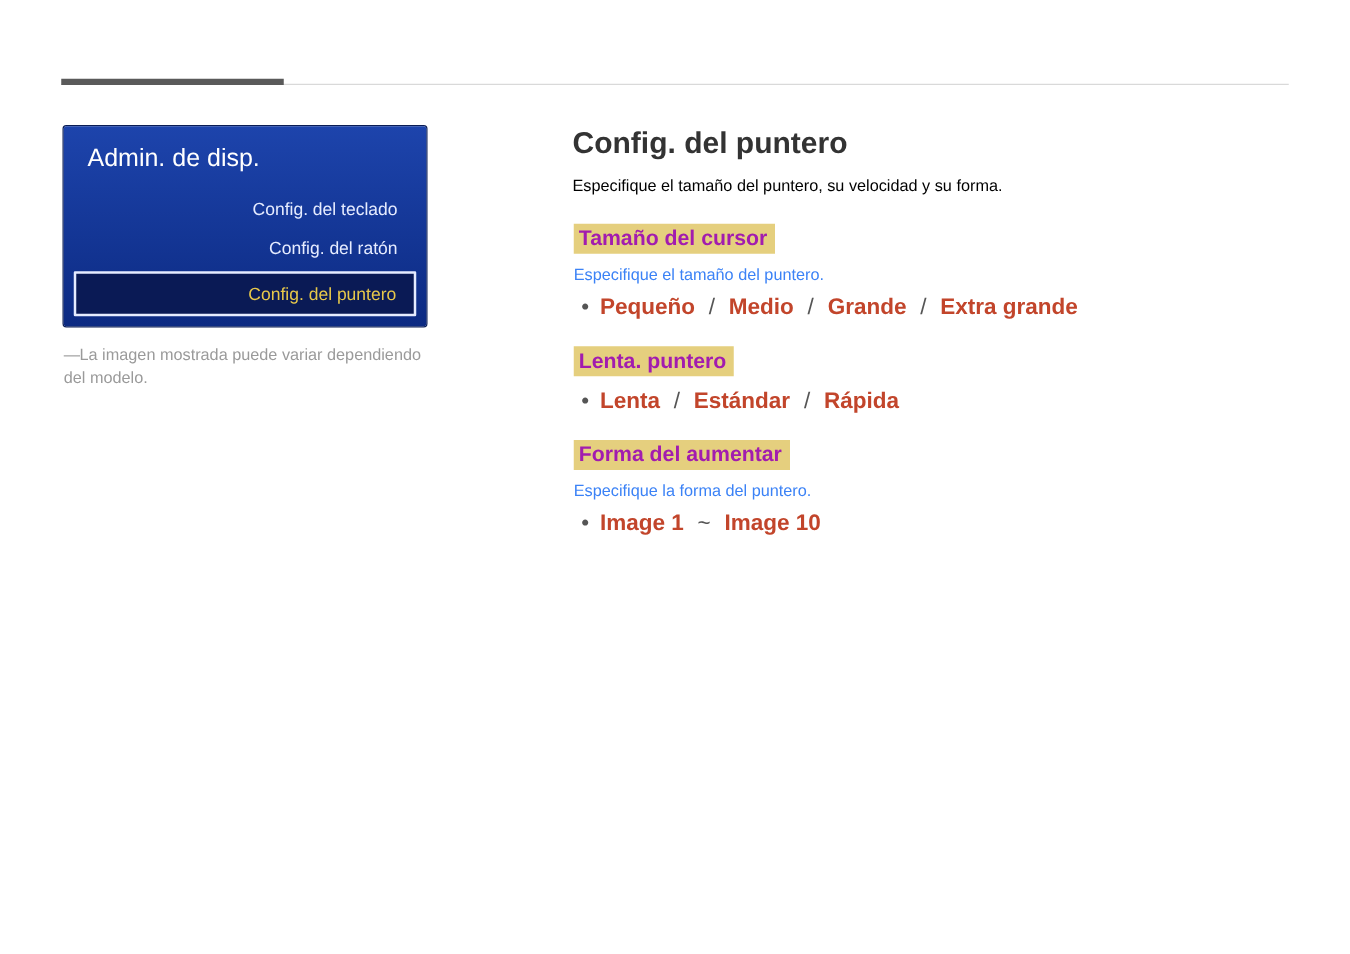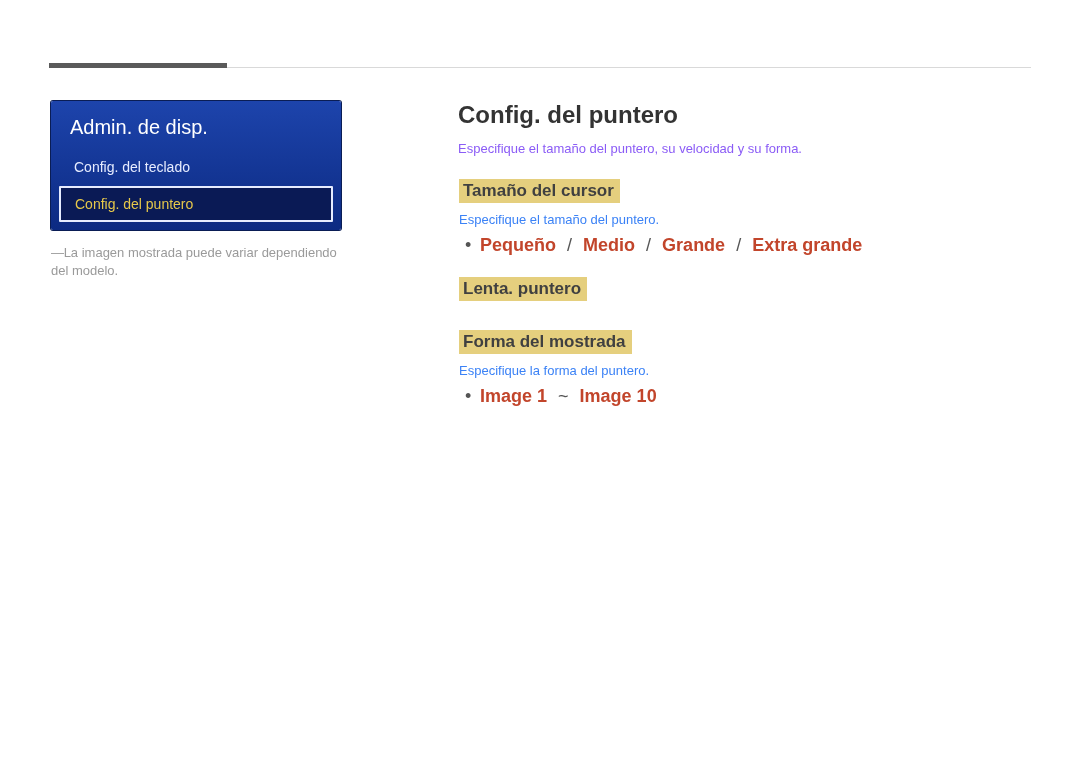--- a/index.html
+++ b/index.html
@@ -49,20 +49,21 @@
   .menu-title {
     color: #ffffff;
     font-size: 20px;
     font-weight: 400;
     padding: 14px 18px 12px 18px;
   }
   .menu-item {
     color: #e6ecff;
     font-size: 14px;
     padding: 7px 22px;
+    text-align: right;
   }
   .menu-item.active {
     margin: 4px 8px 8px 8px;
     padding: 8px 14px;
     background: #0a1a55;
     color: #e7c84a;
     border: 2px solid #e6ecff;
     border-radius: 1px;
   }
   .side-note {
@@ -79,28 +80,28 @@
   
   .main { flex: 1 1 auto; max-width: 620px; }
   .h1 {
     font-size: 24px;
     font-weight: 700;
     color: #333333;
     margin-bottom: 12px;
   }
   .lead {
     font-size: 13px;
-    color: #8b5cf6;
+    color: #000000;
     margin-bottom: 22px;
   }
   .h2 {
     display: inline-block;
     font-size: 17px;
     font-weight: 700;
-    color: #404040;
+    color: #a21caf;
     background: #e5cf7e;
     padding: 2px 6px 2px 4px;
     margin-bottom: 8px;
   }
   .sect { margin-bottom: 20px; }
   .desc {
     font-size: 13px;
     color: #3b82f6;
     margin-bottom: 8px;
   }
@@ -133,20 +134,21 @@
 <div class="top-stub"></div>
 
 <div class="page">
 
   <div class="side">
     <div class="menu">
       <div class="menu-title">Admin. de disp.</div>
 
       <div class="menu-item">Config. del teclado</div>
 
+      <div class="menu-item">Config. del ratón</div>
 
       <div class="menu-item active">Config. del puntero</div>
     </div>
 
     <div class="side-note">La imagen mostrada puede variar dependiendo del modelo.</div>
   </div>
 
   <div class="main">
     <div class="h1">Config. del puntero</div>
     <div class="lead">Especifique el tamaño del puntero, su velocidad y su forma.</div>
@@ -160,24 +162,31 @@
         <span class="v">Medio</span>
         <span class="sep">/</span>
         <span class="v">Grande</span>
         <span class="sep">/</span>
         <span class="v">Extra grande</span>
       </div>
     </div>
 
     <div class="sect">
       <span class="h2">Lenta. puntero</span>
+      <div class="opts">
+        <span class="v">Lenta</span>
+        <span class="sep">/</span>
+        <span class="v">Estándar</span>
+        <span class="sep">/</span>
+        <span class="v">Rápida</span>
+      </div>
     </div>
 
     <div class="sect">
-      <span class="h2">Forma del mostrada</span>
+      <span class="h2">Forma del aumentar</span>
       <div class="desc">Especifique la forma del puntero.</div>
       <div class="opts">
         <span class="v">Image 1</span>
         <span class="sep">~</span>
         <span class="v">Image 10</span>
       </div>
     </div>
 
   </div>
 </div>

